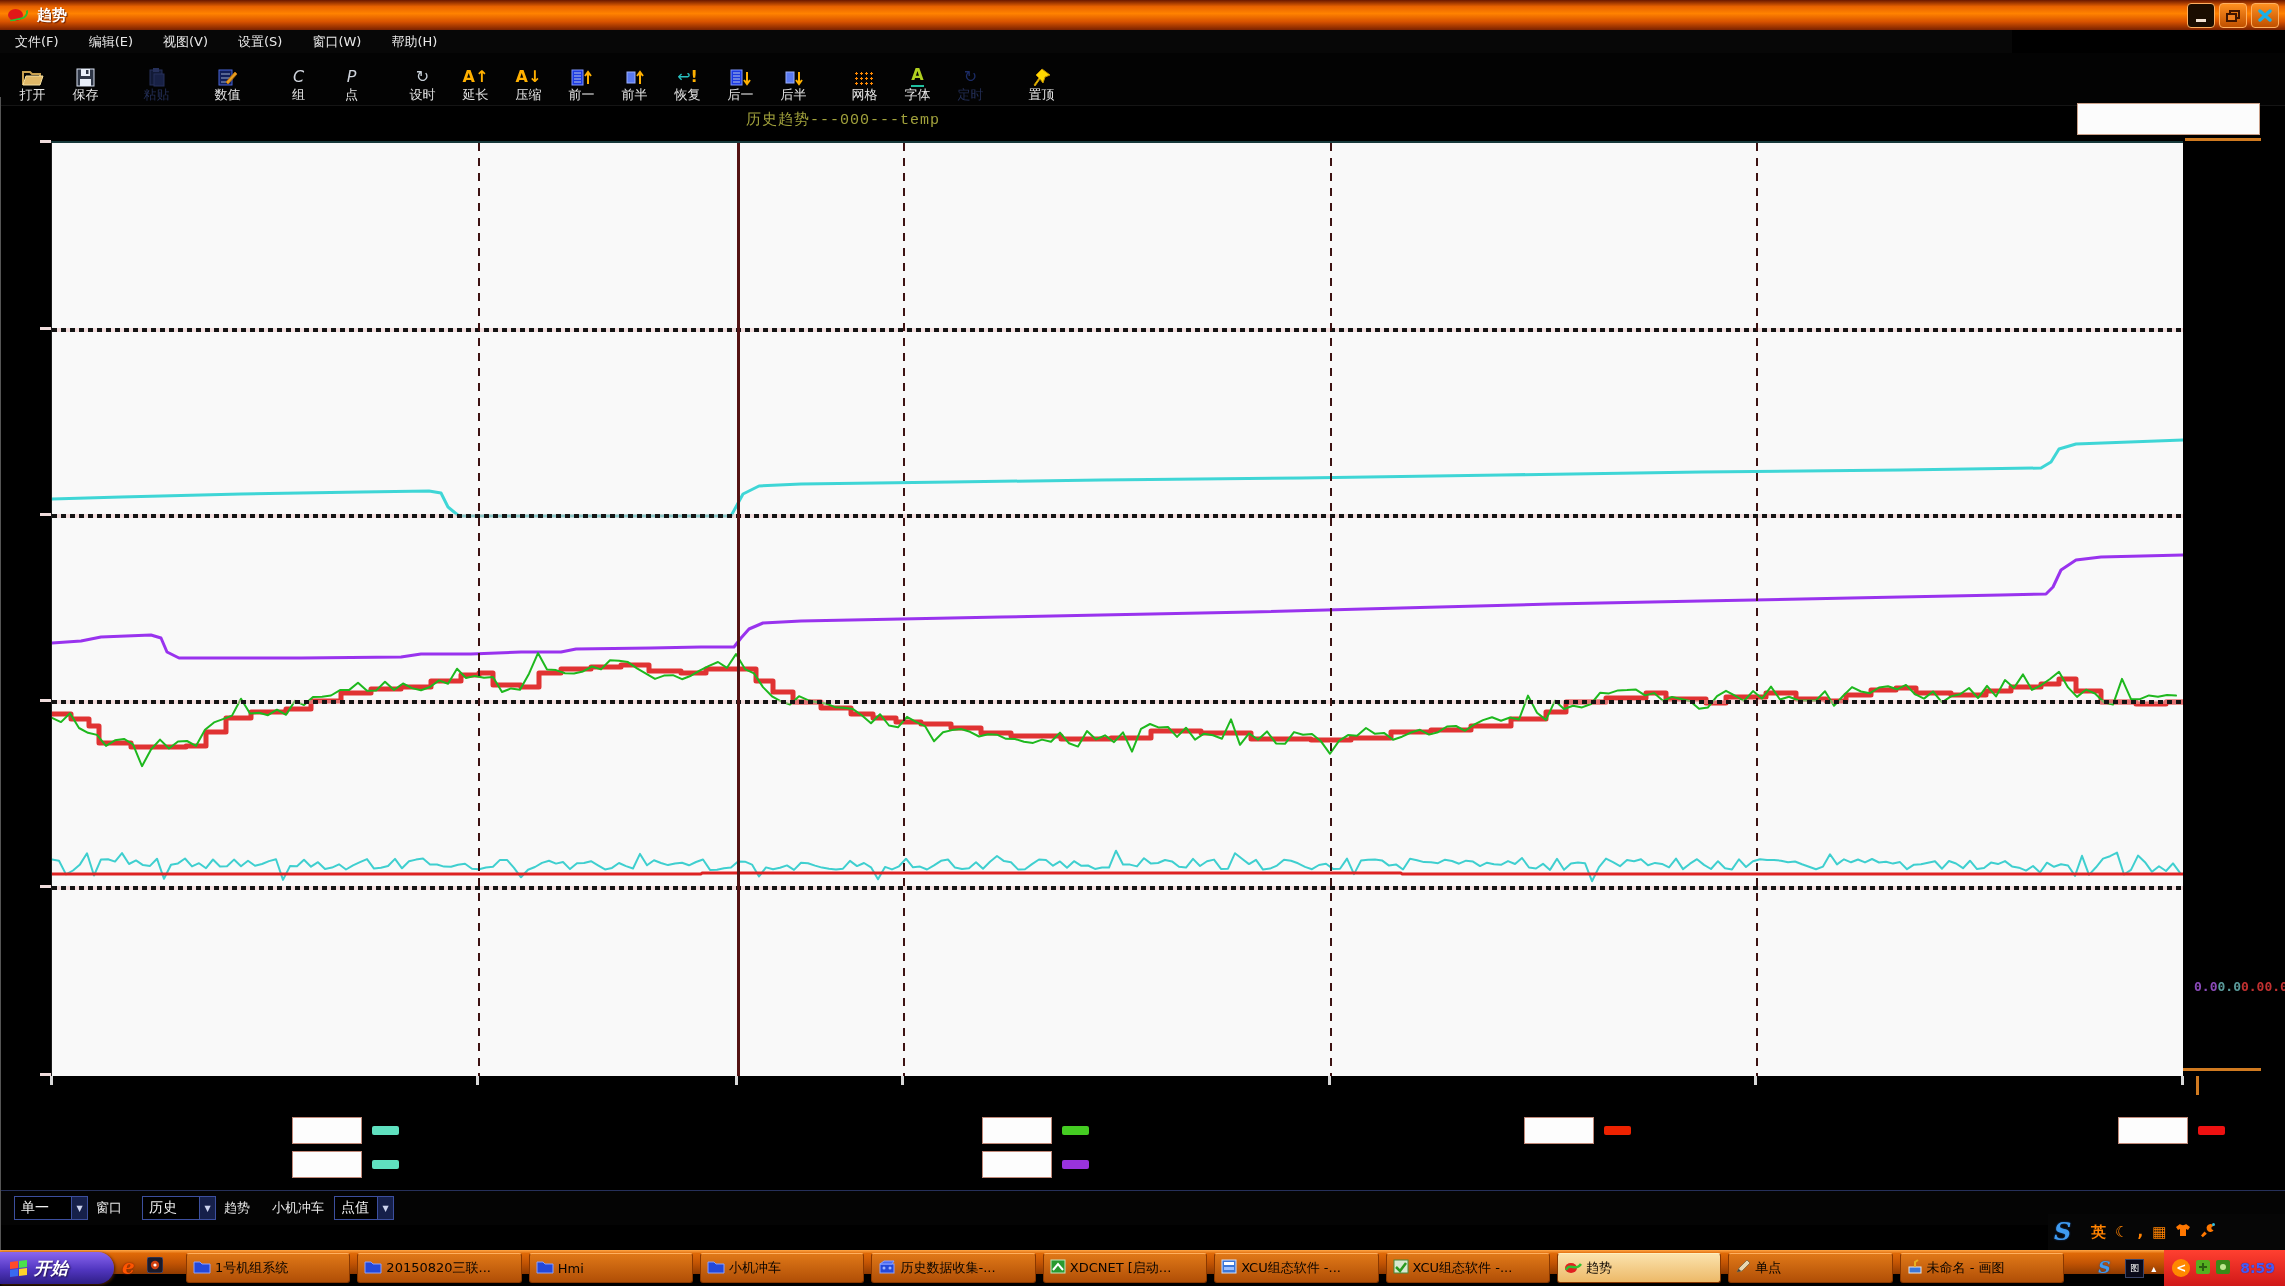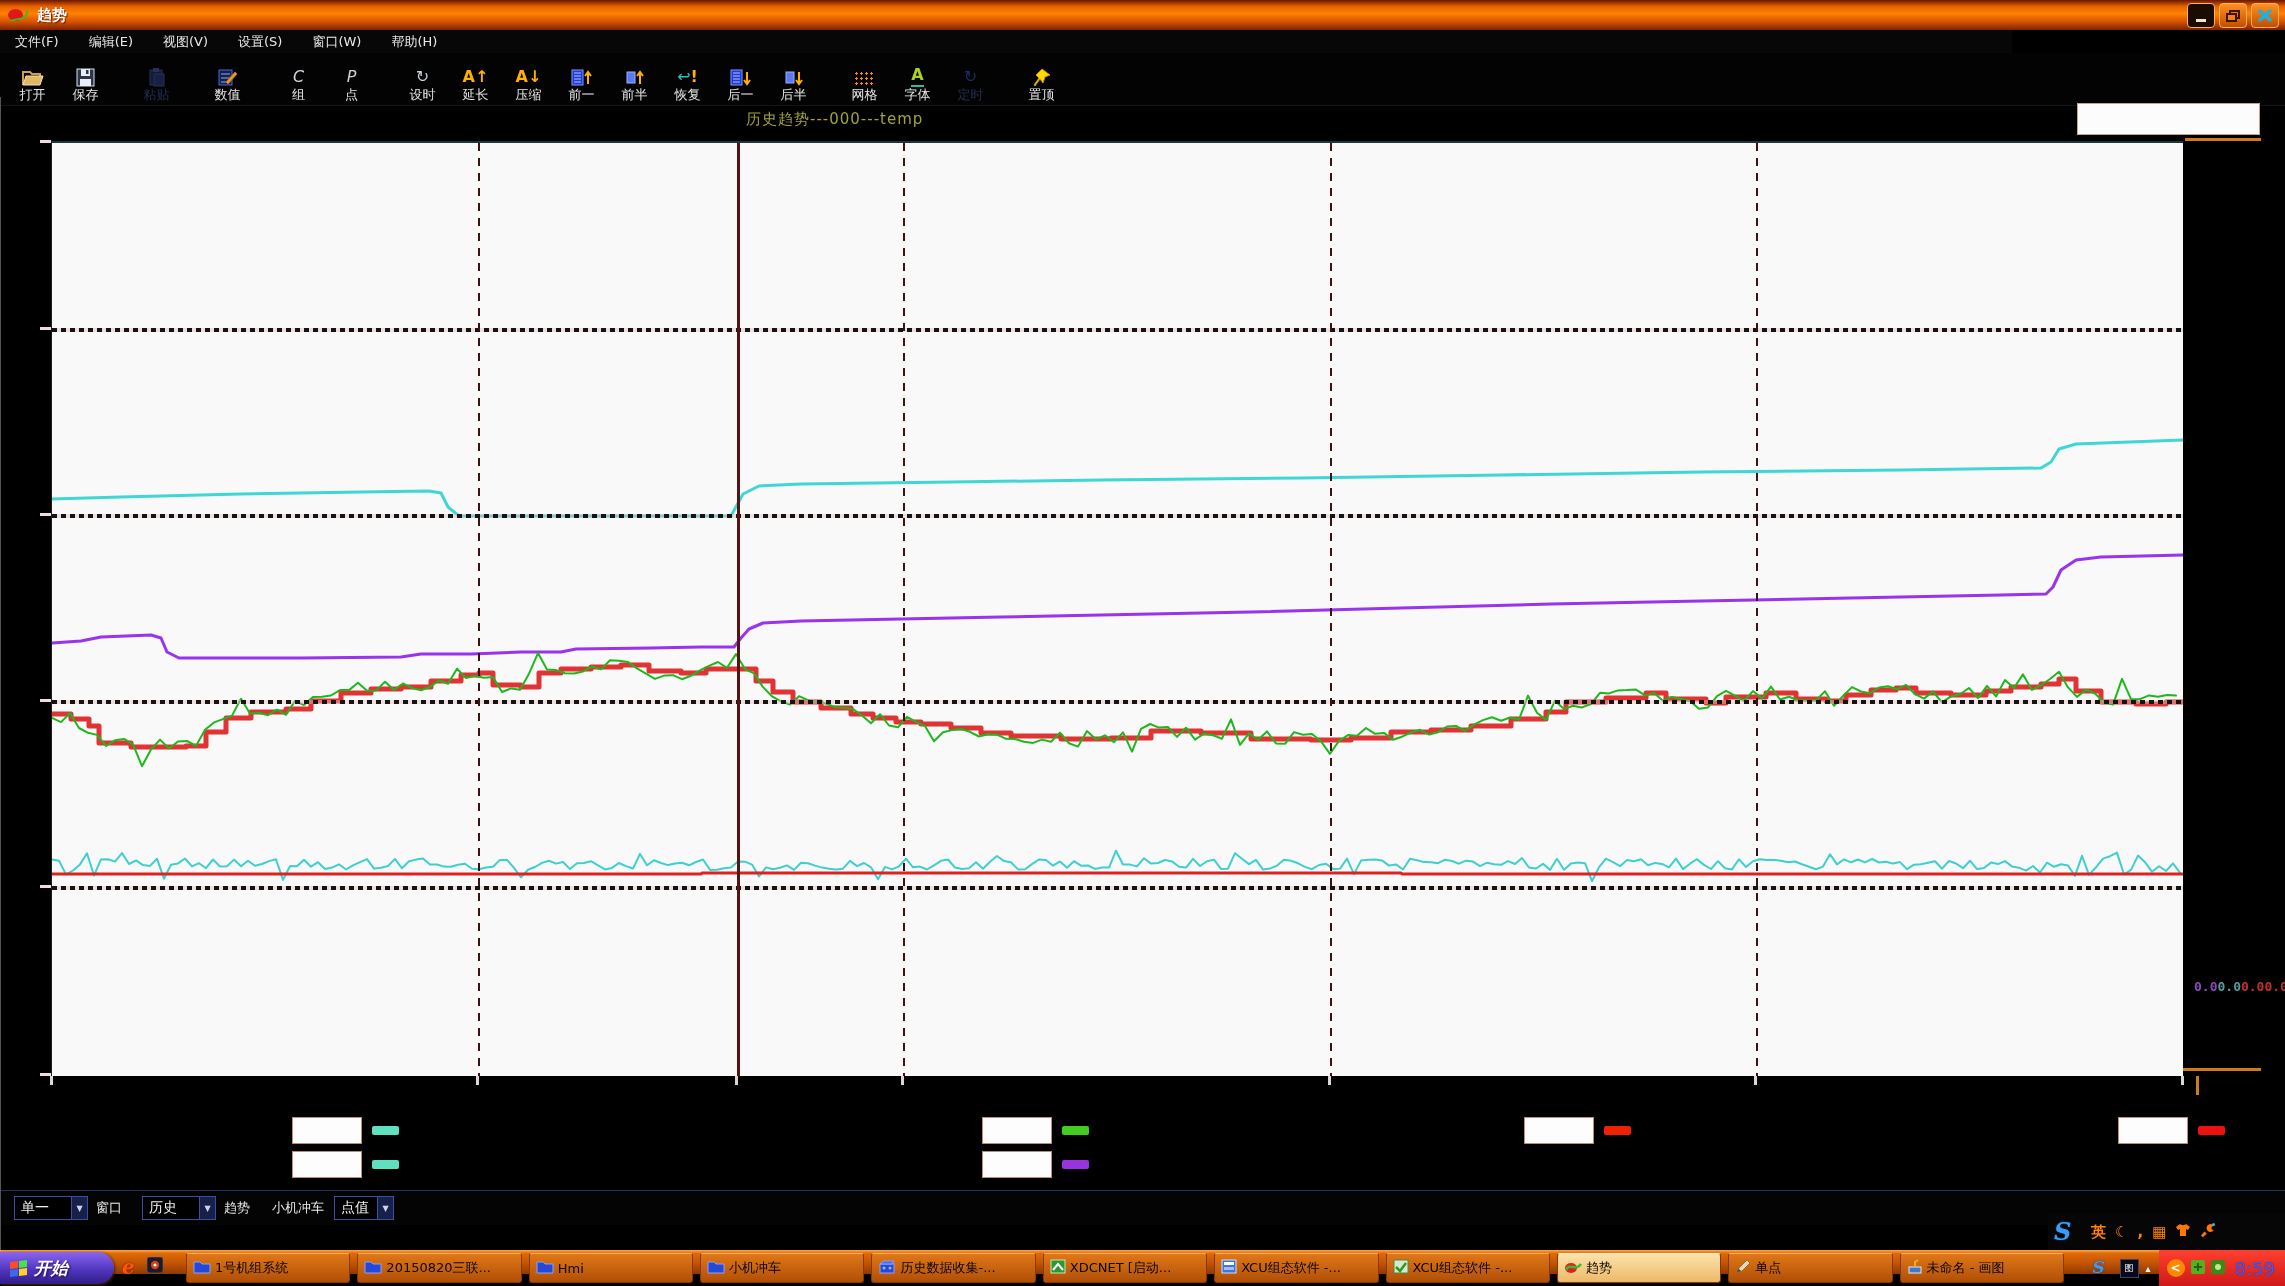--- a/index.html
+++ b/index.html
@@ -32,21 +32,21 @@
   .tbtn{width:53px;display:flex;flex-direction:column;align-items:center;justify-content:flex-end;padding-bottom:3px;}
   .tbtn .ticon{height:24px;display:flex;align-items:flex-end;justify-content:center;}
   .tbtn .tlabel{font-size:13px;color:#e6e6e6;line-height:15px;}
   .tbtn.disabled .tlabel{color:#232e55;}
   .tbtn.gap{margin-left:18px;}
   .glyph{font-size:16px;line-height:20px;}
   .grid-dots{display:inline-block;width:21px;height:16px;
     background-image:radial-gradient(#ff8800 1.3px,rgba(0,0,0,0) 1.4px);background-size:5px 5px;}
 
   
-  .chart-header-title{position:absolute;left:746px;top:110px;font-size:15px;color:#a2a23c;letter-spacing:1px;}
+  .chart-header-title{position:absolute;left:746px;top:110px;font-size:15px;color:#a2a23c;letter-spacing:1px;font-family:Liberation Mono, monospace;}
   .header-box{position:absolute;left:2077px;top:103px;width:181px;height:30px;background:#fcfcfc;border:1px solid #caa089;}
 
   
   .plot{position:absolute;left:51px;top:141px;width:2131px;height:933px;background:#f9f9f9;
     border-top:2px solid #17393b;border-left:1px solid #1c1c1c;}
   .plot svg{position:absolute;left:0;top:0;}
   .hgrid{position:absolute;left:0;width:100%;height:4px;margin-top:-2px;
     background:repeating-linear-gradient(90deg,#141414 0 5px,rgba(235,185,185,.45) 5px 9px);}
   .vgrid{position:absolute;top:0;height:100%;width:2px;
     background:repeating-linear-gradient(180deg,#3d1212 0 8px,rgba(0,0,0,0) 8px 15px);}
@@ -97,21 +97,21 @@
     background:linear-gradient(180deg,#e07818,#b04e06);border:1px solid #8a3800;border-top-color:#ffb060;
     color:#0a0500;font-size:13px;white-space:nowrap;overflow:hidden;}
   .task .tlab{overflow:hidden;text-overflow:ellipsis;}
   .task.active{background:linear-gradient(180deg,#fbe2ac,#edb968);border-top-color:#fff0c0;}
   .tray{position:absolute;right:0;top:0;height:36px;display:flex;align-items:center;}
   .tray-pre{display:flex;align-items:center;gap:7px;margin-right:8px;}
   .tray-sq{display:inline-block;width:17px;height:17px;background:#0a0a1a;border:1px solid #3a4468;color:#fff;font-size:9px;line-height:17px;text-align:center;}
   .tray-up{color:#fff;font-size:10px;}
   .tray-red{height:36px;background:linear-gradient(180deg,#ff4030,#d01818);display:flex;align-items:center;gap:6px;padding:0 10px 0 8px;}
   .tray-circ{display:inline-block;width:18px;height:18px;border-radius:50%;background:#ff8800;color:#fff;font-weight:bold;font-size:12px;line-height:18px;text-align:center;}
-  .tray-time{color:#4a5af0;font-weight:normal;font-size:18px;margin-left:4px;text-shadow:0 0 1px #202080;}
+  .tray-time{color:#4a5af0;font-weight:bold;font-size:14px;margin-left:4px;text-shadow:0 0 1px #202080;}
   .edgeline{position:absolute;left:0;top:97px;width:1px;height:1153px;background:#555;}
 </style>
 </head>
 <body>
 
 <div id="screen">
 
   <div class="titlebar">
     <span class="app-icon">
         <i class="blob"></i>

